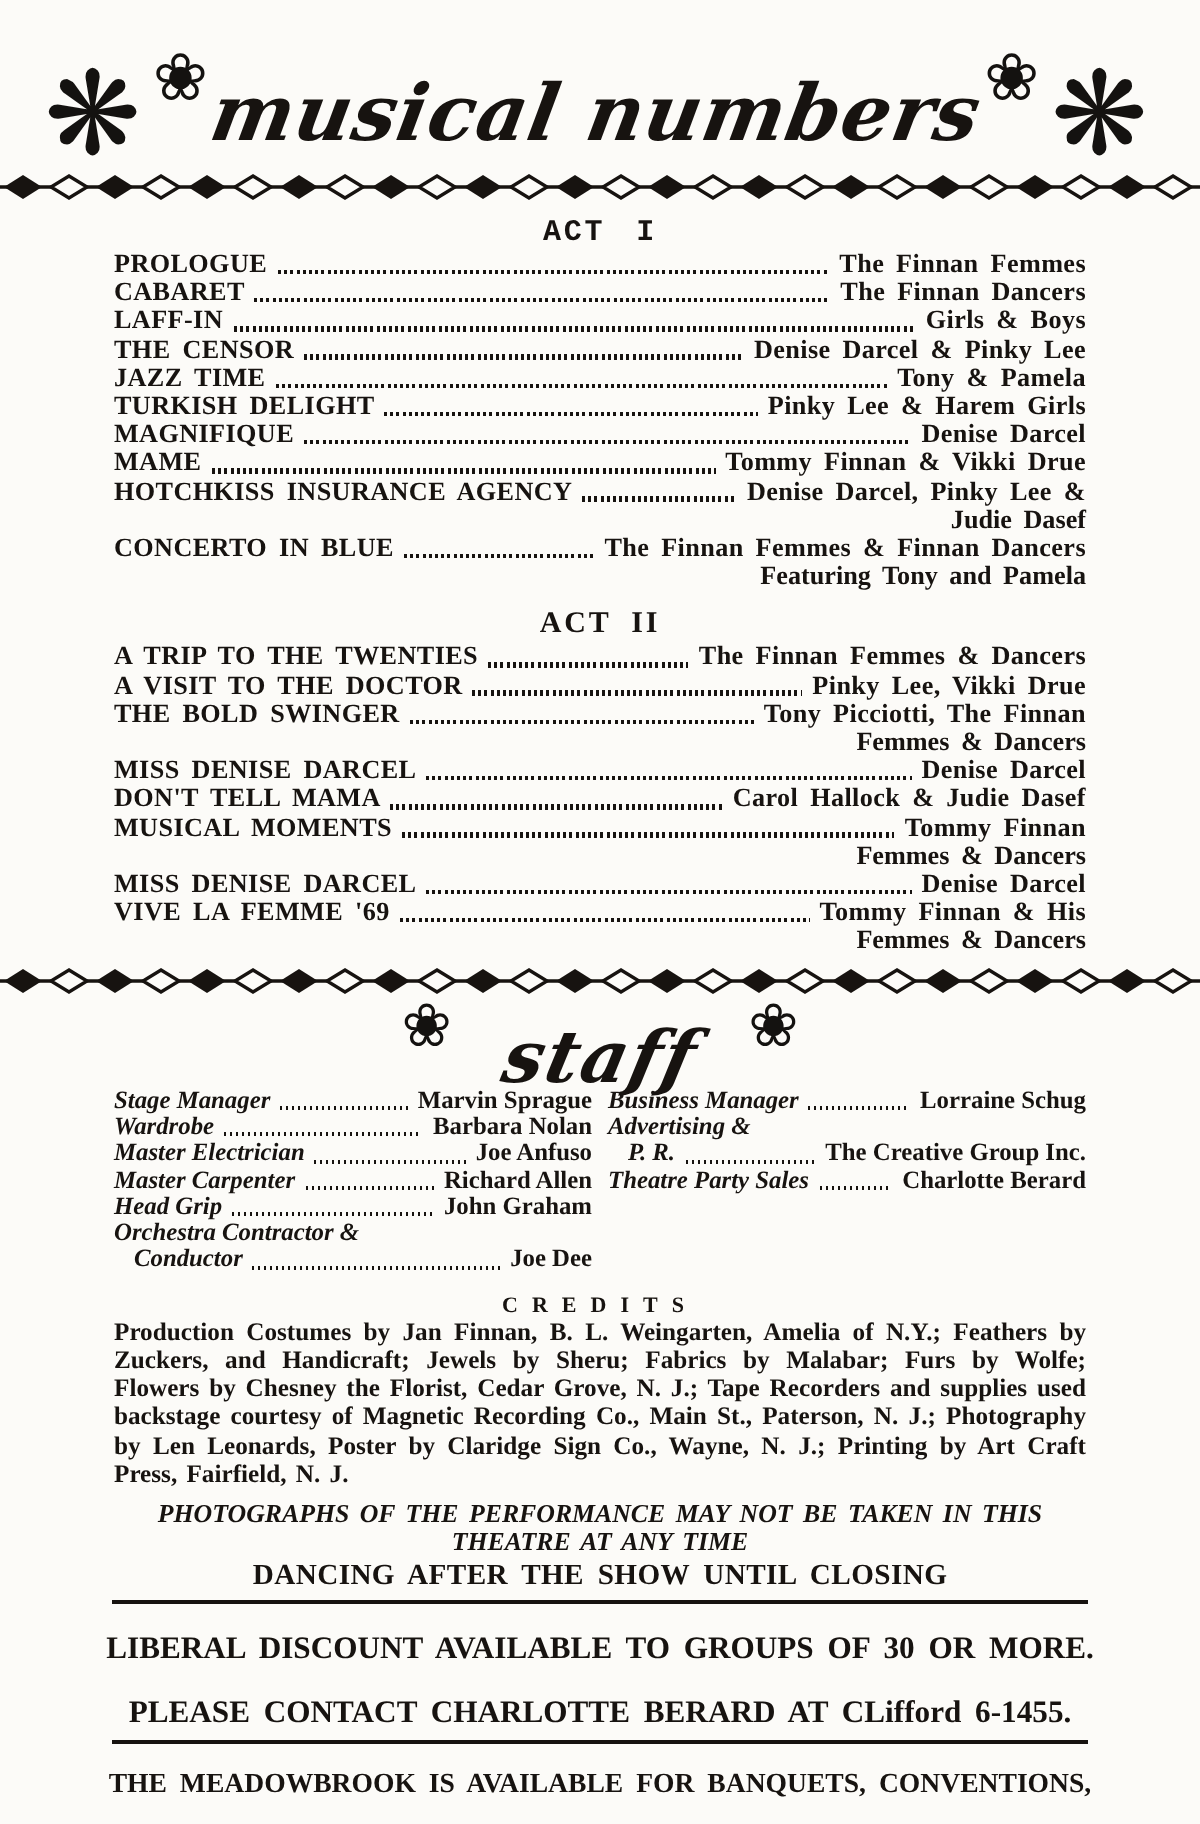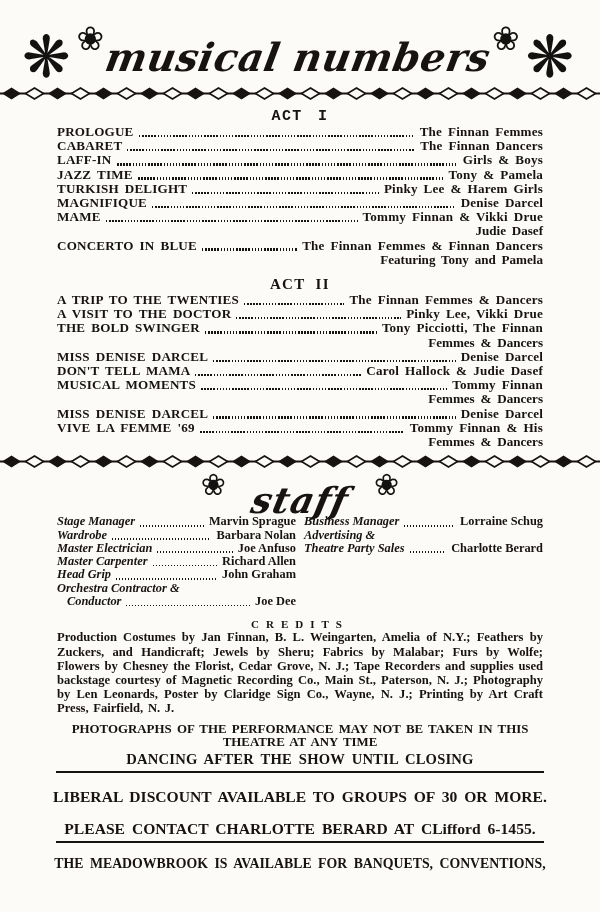--- a/index.html
+++ b/index.html
@@ -101,38 +101,48 @@
           <span class="song-title">CABARET</span>
           <span class="leader"></span>
           <span class="song-names">The Finnan Dancers</span>
         </div>
         <div class="song-row">
           <span class="song-title">LAFF-IN</span>
           <span class="leader"></span>
           <span class="song-names">Girls &amp; Boys</span>
         </div>
         <div class="song-row">
+          <span class="song-title">THE CENSOR</span>
+          <span class="leader"></span>
+          <span class="song-names">Denise Darcel &amp; Pinky Lee</span>
+        </div>
+        <div class="song-row">
           <span class="song-title">JAZZ TIME</span>
           <span class="leader"></span>
           <span class="song-names">Tony &amp; Pamela</span>
         </div>
         <div class="song-row">
           <span class="song-title">TURKISH DELIGHT</span>
           <span class="leader"></span>
           <span class="song-names">Pinky Lee &amp; Harem Girls</span>
         </div>
         <div class="song-row">
           <span class="song-title">MAGNIFIQUE</span>
           <span class="leader"></span>
           <span class="song-names">Denise Darcel</span>
         </div>
         <div class="song-row">
           <span class="song-title">MAME</span>
           <span class="leader"></span>
           <span class="song-names">Tommy Finnan &amp; Vikki Drue</span>
+        </div>
+        <div class="song-row">
+          <span class="song-title">HOTCHKISS INSURANCE AGENCY</span>
+          <span class="leader"></span>
+          <span class="song-names">Denise Darcel, Pinky Lee &amp;</span>
         </div>
         <div class="song-cont">Judie Dasef</div>
         <div class="song-row">
           <span class="song-title">CONCERTO IN BLUE</span>
           <span class="leader"></span>
           <span class="song-names">The Finnan Femmes &amp; Finnan Dancers</span>
         </div>
         <div class="song-cont">Featuring Tony and Pamela</div>
       </div>
   </section>
@@ -242,31 +252,36 @@
     <div class="staff-col">
         <div class="staff-row">
           <span class="staff-role">Business Manager</span>
           <span class="leader"></span>
           <span class="staff-name">Lorraine Schug</span>
         </div>
         <div class="staff-row">
           <span class="staff-role">Advertising &amp;</span>
         </div>
         <div class="staff-row">
+          <span class="staff-role indent">P. R.</span>
+          <span class="leader"></span>
+          <span class="staff-name">The Creative Group Inc.</span>
+        </div>
+        <div class="staff-row">
           <span class="staff-role">Theatre Party Sales</span>
           <span class="leader"></span>
           <span class="staff-name">Charlotte Berard</span>
         </div>
       </div>
   </div>
 
   <h3 class="credits-title" style="margin: 10px 0px 0px;">CREDITS</h3>
   <p class="credits-body" style="margin: 0px 57px;">Production Costumes by Jan Finnan, B. L. Weingarten, Amelia of N.Y.; Feathers by Zuckers, and Handicraft; Jewels by Sheru; Fabrics by Malabar; Furs by Wolfe; Flowers by Chesney the Florist, Cedar Grove, N. J.; Tape Recorders and supplies used backstage courtesy of Magnetic Recording Co., Main St., Paterson, N. J.; Photography by Len Leonards, Poster by Claridge Sign Co., Wayne, N. J.; Printing by Art Craft Press, Fairfield, N. J.</p>
 
-  <p class="photo-notice" style="margin: 7px 61px 0px;">PHOTOGRAPHS OF THE PERFORMANCE MAY NOT BE TAKEN IN THIS THEATRE AT ANY TIME</p>
+  <p class="photo-notice" style="margin: 7px 61px 0px; font-style: italic;">PHOTOGRAPHS OF THE PERFORMANCE MAY NOT BE TAKEN IN THIS THEATRE AT ANY TIME</p>
   <p class="dancing-notice" style="margin: 1px 0px 0px;">DANCING AFTER THE SHOW UNTIL CLOSING</p>
 
   <hr class="rule">
 
   <p class="discount" style="margin: 15.6px 0px 0px;">LIBERAL DISCOUNT AVAILABLE TO GROUPS OF 30 OR MORE.</p>
   <p class="discount" style="margin: 15.6px 0px 0px;">PLEASE CONTACT CHARLOTTE BERARD AT CLifford 6-1455.</p>
 
   <hr class="rule">
 
   <p class="venue" style="margin: 13.8px 0px 0px;">THE MEADOWBROOK IS AVAILABLE FOR BANQUETS, CONVENTIONS,</p>

